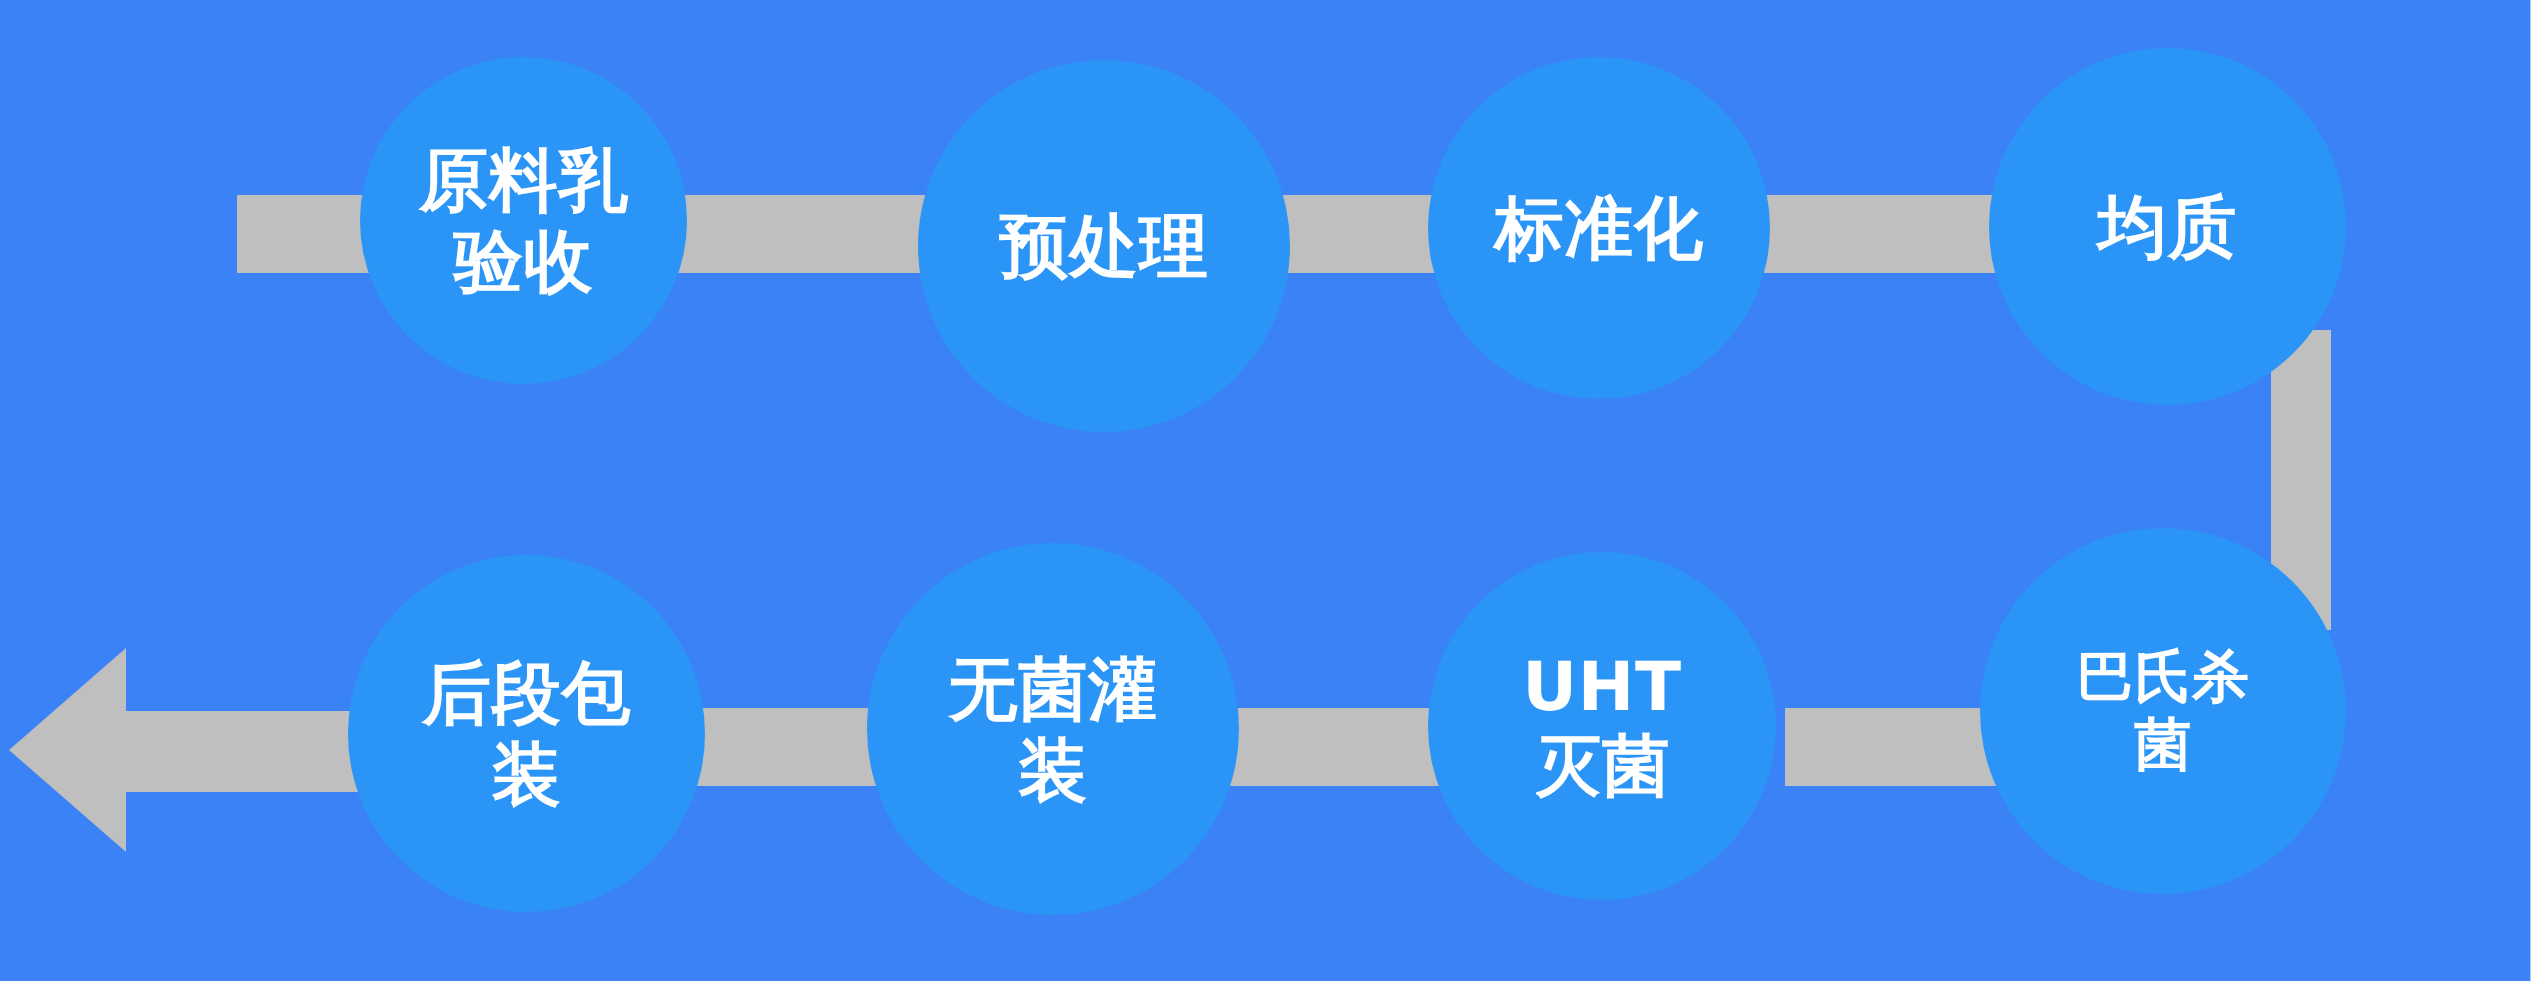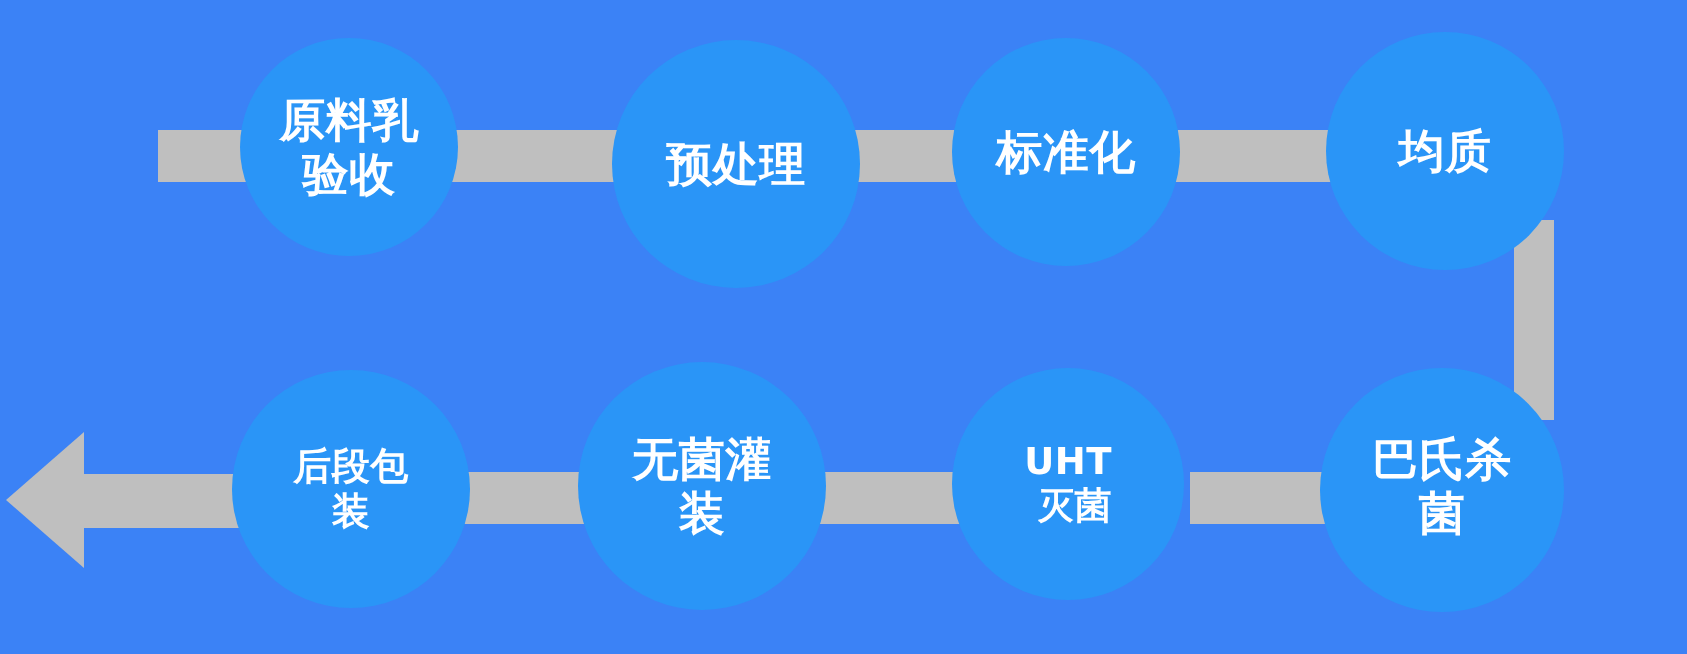--- a/index.html
+++ b/index.html
@@ -95,33 +95,33 @@
   </div>
 
   <div class="node" style="left:612px; top:40px; width:248px; height:248px; font-size:46px;">
     <span class="label">预处理</span>
   </div>
 
   <div class="node" style="left:1326px; top:32px; width:238px; height:238px; font-size:46px;">
     <span class="label">均质</span>
   </div>
 
-  <div class="node" style="left:1320px; top:368px; width:244px; height:244px; font-size:46px;font-family:Liberation Mono, monospace;">
+  <div class="node" style="left:1320px; top:352px; width:244px; height:244px; font-size:38px;">
     <span class="label">巴氏杀
 菌</span>
   </div>
 
-  <div class="node" style="left:952px; top:368px; width:232px; height:232px; font-size:37px;text-align:right;">
+  <div class="node" style="left:952px; top:368px; width:232px; height:232px; font-size:45px;">
     <span class="label">UHT
 灭菌</span>
   </div>
 
   <div class="node" style="left:578px; top:362px; width:248px; height:248px; font-size:46px;align-items:center;">
     <span class="label">无菌灌
 装</span>
   </div>
 
-  <div class="node" style="left:232px; top:370px; width:238px; height:238px; font-size:38px;">
+  <div class="node" style="left:232px; top:370px; width:238px; height:238px; font-size:46px;">
     <span class="label">后段包
 装</span>
   </div>
 
 </div>
 
 </body></html>

